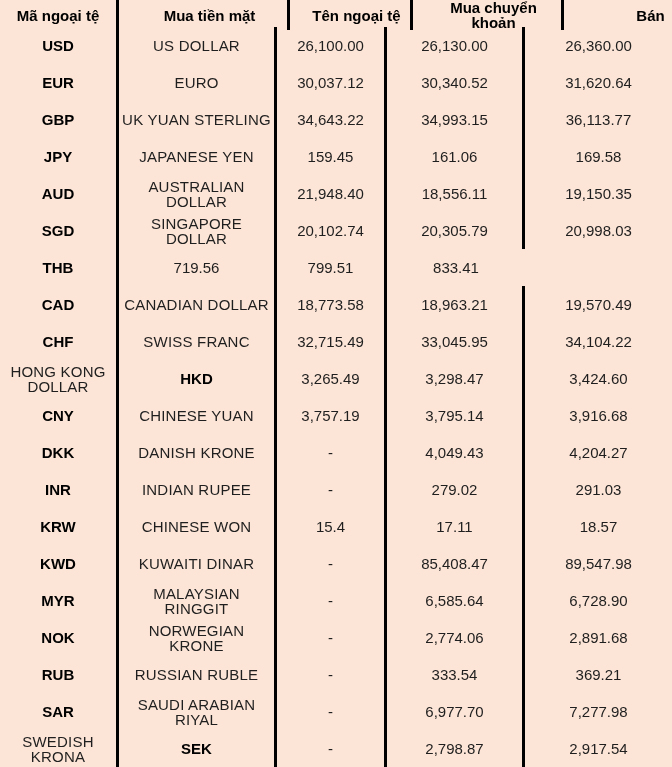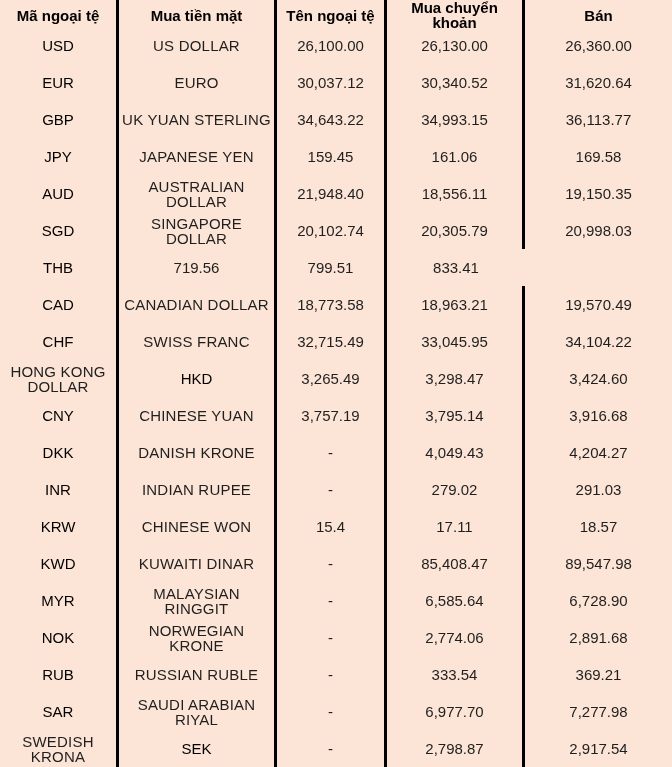--- a/index.html
+++ b/index.html
@@ -21,37 +21,37 @@
     display: flex;
     flex-direction: column;
     overflow: hidden;
   }
   .fx-row {
     display: grid;
     grid-template-columns: 119px 158px 110px 138px 147px;
     height: 37px;
     flex: 0 0 auto;
   }
-  .fx-row.header { height: 27px; }
+  .fx-row.header { height: 27px; gap: 13px; }
   .cell {
     display: flex;
     align-items: center;
     justify-content: center;
     text-align: center;
     font-size: 15px;
     color: var(--text);
     line-height: 1;
     padding: 0 2px;
   }
   .cell.divided { border-right: 3px solid var(--divider); }
   .header .cell {
     font-weight: bold;
     color: var(--header-text);
   }
-  .cell.code { font-weight: normal; color: var(--header-text); }
+  .cell.code { font-weight: bold; color: var(--header-text); }
   .cell.name { letter-spacing: 0.2px; }
 </style>
 </head>
 <body>
 
 <div class="fx-table">
   <div class="fx-row header">
     <div class="cell divided">Mã ngoại tệ</div>
     <div class="cell divided">Mua tiền mặt</div>
     <div class="cell divided">Tên ngoại tệ</div>

